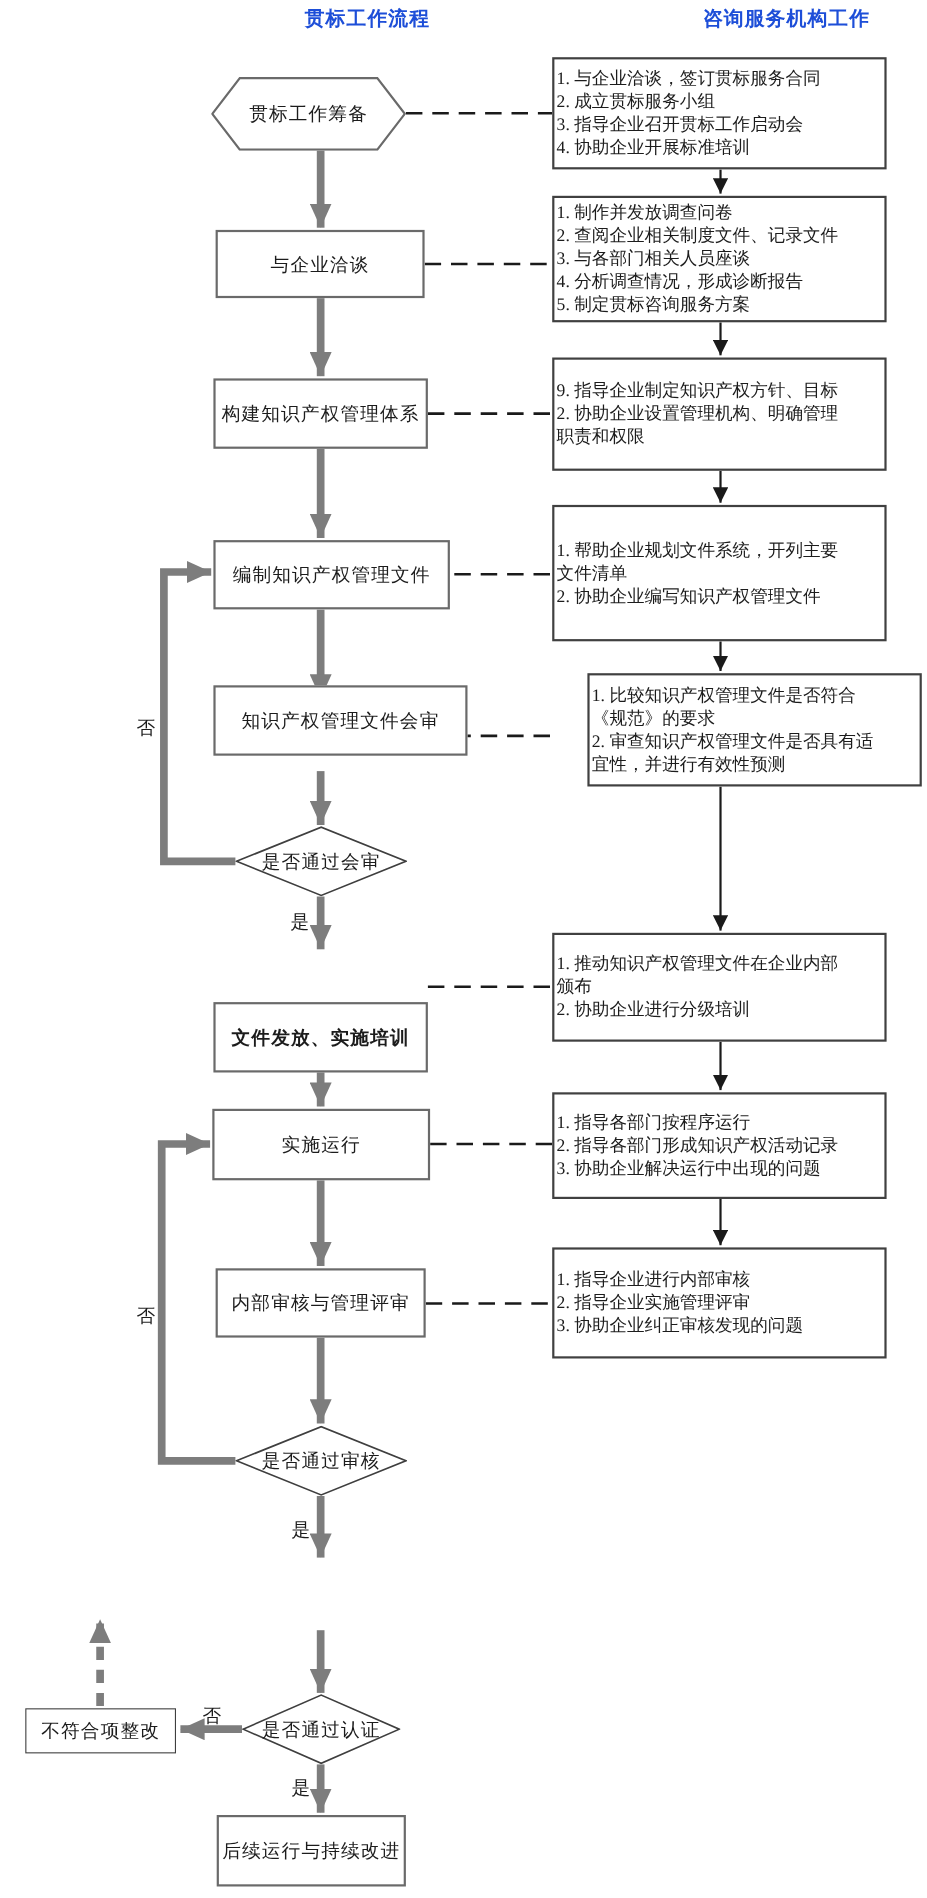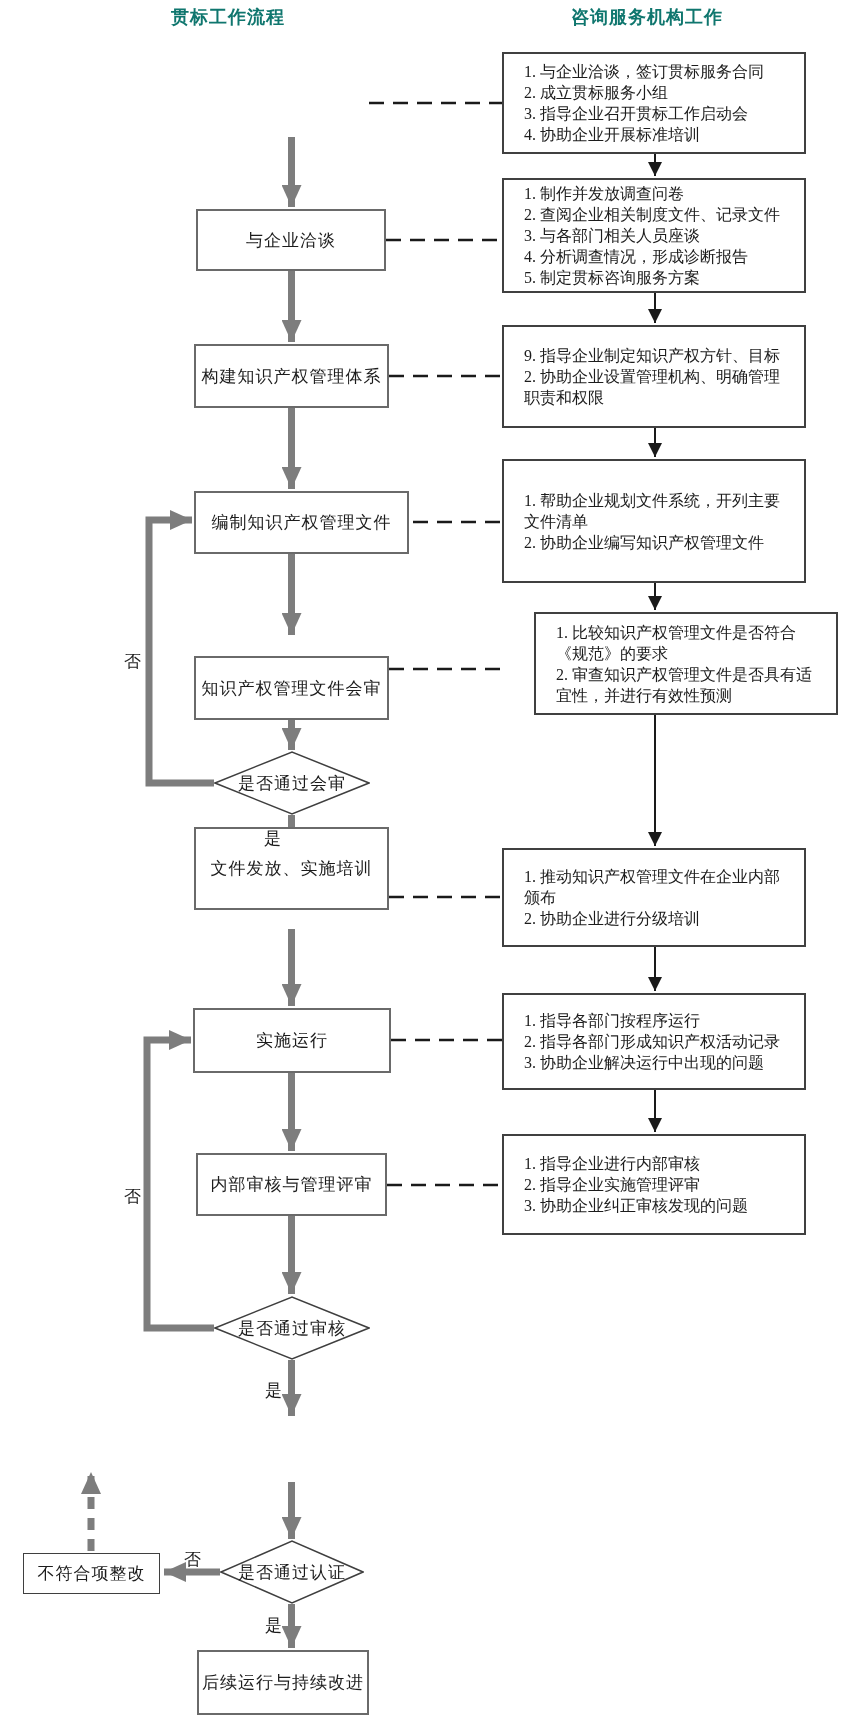--- a/index.html
+++ b/index.html
@@ -6,43 +6,43 @@
   .canvas{
     position:relative;
     width:843px;height:1725px;
     background:#ffffff;
     font-family:"Liberation Serif","DejaVu Serif",serif;
     color:#1c1c1c;
     overflow:hidden;
   }
   .wires{position:absolute;left:0;top:0;}
   .hdr{
-    position:absolute;width:220px;text-align:left;
-    font-weight:bold;font-size:18px;color:#0f766e;
+    position:absolute;width:220px;text-align:right;
+    font-weight:bold;font-size:18px;color:#1d4ed8;
     letter-spacing:1px;
   }
   .node-rect{
     position:absolute;background:#fff;border:2px solid #6a6a6a;
     display:flex;align-items:center;justify-content:center;
     font-size:17px;letter-spacing:1px;box-sizing:border-box;
     text-align:center;
   }
   .node-rect.thin{border:1.5px solid #3f3f3f;}
   .shape-node{position:absolute;}
   .shape-node svg{position:absolute;left:0;top:0;width:100%;height:100%;}
   .shape-label{
     position:absolute;left:0;top:0;right:0;bottom:0;
     display:flex;align-items:center;justify-content:center;
     font-size:17px;letter-spacing:1px;
   }
   .cbox{
     position:absolute;left:502px;width:304px;background:#fff;
     border:2px solid #404040;box-sizing:border-box;
     display:flex;flex-direction:column;justify-content:center;
-    padding-left:20px;padding-right:2px;
+    padding-left:2px;padding-right:2px;
     font-size:16px;line-height:21px;white-space:pre-line;
   }
   .branch-label{position:absolute;font-size:17px;}
 </style>
 </head>
 <body>
 
 <div class="canvas">
 
   <svg class="wires" width="843" height="1725">
@@ -87,45 +87,51 @@
     <line x1="389" y1="522" x2="502" y2="522" stroke="#1a1a1a" stroke-width="2.4" stroke-dasharray="15 9"></line>
     <line x1="389" y1="669" x2="502" y2="669" stroke="#1a1a1a" stroke-width="2.4" stroke-dasharray="15 9"></line>
     <line x1="389" y1="897" x2="502" y2="897" stroke="#1a1a1a" stroke-width="2.4" stroke-dasharray="15 9"></line>
     <line x1="391" y1="1040" x2="502" y2="1040" stroke="#1a1a1a" stroke-width="2.4" stroke-dasharray="15 9"></line>
     <line x1="387" y1="1185" x2="502" y2="1185" stroke="#1a1a1a" stroke-width="2.4" stroke-dasharray="15 9"></line>
   </svg>
 
   <div class="hdr" style="left:171px;top:5px;">贯标工作流程</div>
   <div class="hdr" style="left:571px;top:5px;">咨询服务机构工作</div>
 
+  <div class="shape-node" style="left:192px;top:70px;width:177px;height:67px;">
+    <svg viewBox="0 0 177 67" preserveAspectRatio="none">
+        <polygon points="1,33.5 26,1 151,1 176,33.5 151,66 26,66" fill="#fff" stroke="#6a6a6a" stroke-width="2"></polygon>
+      </svg>
+    <span class="shape-label">贯标工作筹备</span>
+  </div>
 
   <div class="node-rect" style="left:196px;top:209px;width:190px;height:62px;">
       <span>与企业洽谈</span>
     </div>
 
   <div class="node-rect" style="left:194px;top:344px;width:195px;height:64px;">
       <span>构建知识产权管理体系</span>
     </div>
 
   <div class="node-rect" style="left:194px;top:491px;width:215px;height:63px;">
       <span>编制知识产权管理文件</span>
     </div>
 
-  <div class="node-rect" style="left:194px;top:656px;width:195px;height:64px;">
+  <div class="node-rect" style="left:194px;top:623px;width:231px;height:64px;">
       <span>知识产权管理文件会审</span>
     </div>
 
   <div class="shape-node" style="left:214px;top:751px;width:156px;height:64px;">
     <svg viewBox="0 0 156 64" preserveAspectRatio="none">
         <polygon points="1,32 78,1 155,32 78,63" fill="#fff" stroke="#3f3f3f" stroke-width="1.5"></polygon>
       </svg>
     <span class="shape-label">是否通过会审</span>
   </div>
 
-  <div class="node-rect" style="left:194px;top:827px;width:195px;height:83px;">
+  <div class="node-rect" style="left:194px;top:911px;width:195px;height:64px;font-weight:bold;">
       <span>文件发放、实施培训</span>
     </div>
 
   <div class="node-rect" style="left:193px;top:1008px;width:198px;height:65px;">
       <span>实施运行</span>
     </div>
 
   <div class="node-rect" style="left:196px;top:1153px;width:191px;height:63px;">
       <span>内部审核与管理评审</span>
     </div>

